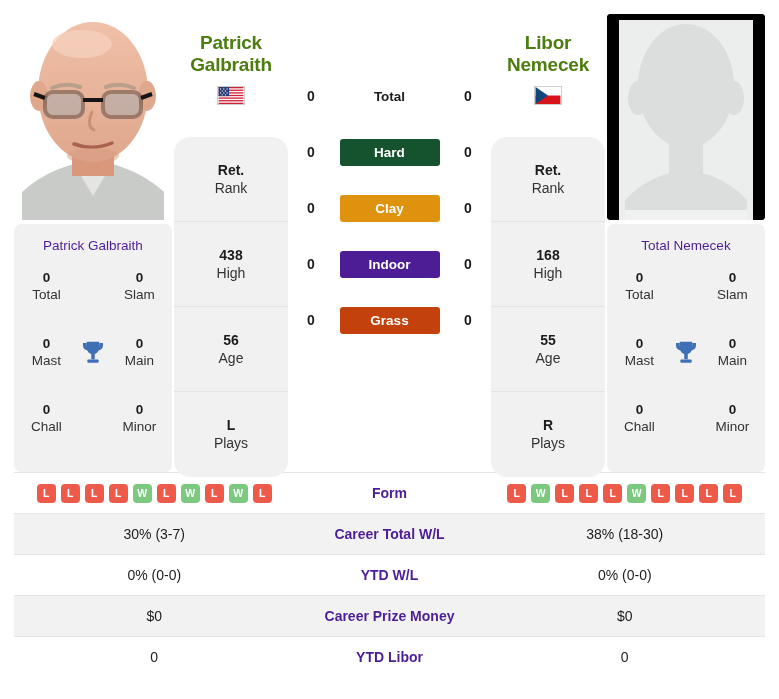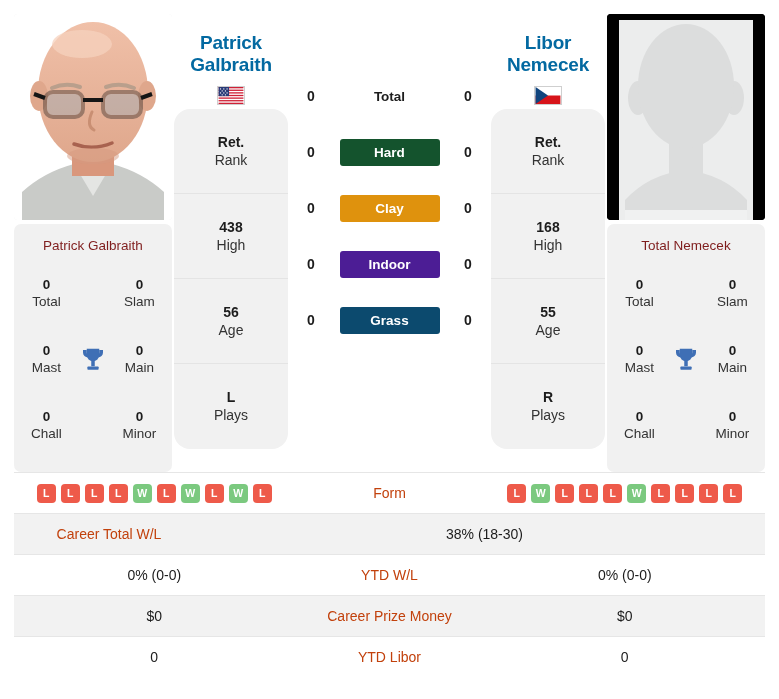--- a/index.html
+++ b/index.html
@@ -38,22 +38,22 @@
   .titles-card {
     margin-top: 4px;
     background: #f1f1f1;
     border-radius: 7px;
     padding: 14px 8px 16px 8px;
     height: 248px;
   }
   .titles-name {
     text-align: center;
     font-size: 13.5px;
-    color: #7f1d1d;
-    margin-bottom: 18px;
+    color: #4c1d95;
+    margin-bottom: 11px;
     white-space: nowrap;
     overflow: hidden;
   }
   .titles-grid {
     display: grid;
     grid-template-columns: 1fr auto 1fr;
     grid-template-rows: repeat(3, 1fr);
     row-gap: 20px;
     align-items: center;
     height: 178px;
@@ -76,34 +76,34 @@
   
   .name-col {
     width: 118px; flex: 0 0 118px;
     padding: 0 2px;
   }
   .pname {
     text-align: center;
     font-size: 19px;
     font-weight: bold;
     line-height: 1.15;
-    color: #0369a1;
+    color: #4d7c0f;
     margin-top: 18px;
     letter-spacing: -0.2px;
   }
   .flag {
     margin: 10px auto 0 auto;
     width: 28px; height: 19px;
     display: block;
     border: 1px solid #cfcfcf;
   }
 
   
   .stats-card {
-    margin-top: 4px;
+    margin-top: 32px;
     background: #f1f1f1;
     border-radius: 16px;
     overflow: hidden;
   }
   .stat-row {
     height: 85px;
     display: flex; flex-direction: column;
     align-items: center; justify-content: center;
     border-bottom: 1px solid #e4e4e4;
   }
@@ -151,21 +151,21 @@
     height: 41px;
     border-top: 1px solid #e6e6e6;
   }
   .trow.alt { background: #f2f2f2; }
   .trow .left, .trow .right {
     flex: 1 1 0; text-align: center;
     font-size: 14px; color: #1c1c1c;
   }
   .trow .mid {
     flex: 0 0 190px; text-align: center;
-    font-size: 14px; font-weight: normal; color: #c2410c;
+    font-size: 14px; font-weight: bold; color: #4c1d95;
   }
   .form-cell {
     flex: 1 1 0;
     display: flex; align-items: center; justify-content: center;
     gap: 5px;
   }
   .fb {
     width: 19px; height: 19px;
     border-radius: 4px;
     display: inline-flex; align-items: center; justify-content: center;
@@ -343,21 +343,21 @@
         <div class="sv">0</div>
         <div class="sname">
           <span class="badge" style="background:#4c1d95">Indoor</span>
         </div>
         <div class="sv">0</div>
       </div>
 
       <div class="surface-row">
         <div class="sv">0</div>
         <div class="sname">
-          <span class="badge" style="background:#0c4a6e">Grass</span>
+          <span class="badge" style="background:#c2410c">Grass</span>
         </div>
         <div class="sv">0</div>
       </div>
     </div>
 
     <div class="name-col">
       <div class="pname">
         <div>Libor</div>
         <div>Nemecek</div>
       </div>
@@ -475,20 +475,21 @@
           <span class="fb" style="background: rgb(238, 90, 74);">L</span>
           <span class="fb" style="background: rgb(123, 201, 127);">W</span>
           <span class="fb" style="background: rgb(238, 90, 74);">L</span>
           <span class="fb" style="background: rgb(238, 90, 74);">L</span>
           <span class="fb" style="background: rgb(238, 90, 74);">L</span>
           <span class="fb" style="background: rgb(238, 90, 74);">L</span>
         </div>
     </div>
 
     <div class="trow alt">
+      <div class="left">30% (3-7)</div>
       <div class="mid">Career Total W/L</div>
       <div class="right">38% (18-30)</div>
     </div>
 
     <div class="trow">
       <div class="left">0% (0-0)</div>
       <div class="mid">YTD W/L</div>
       <div class="right">0% (0-0)</div>
     </div>
 

